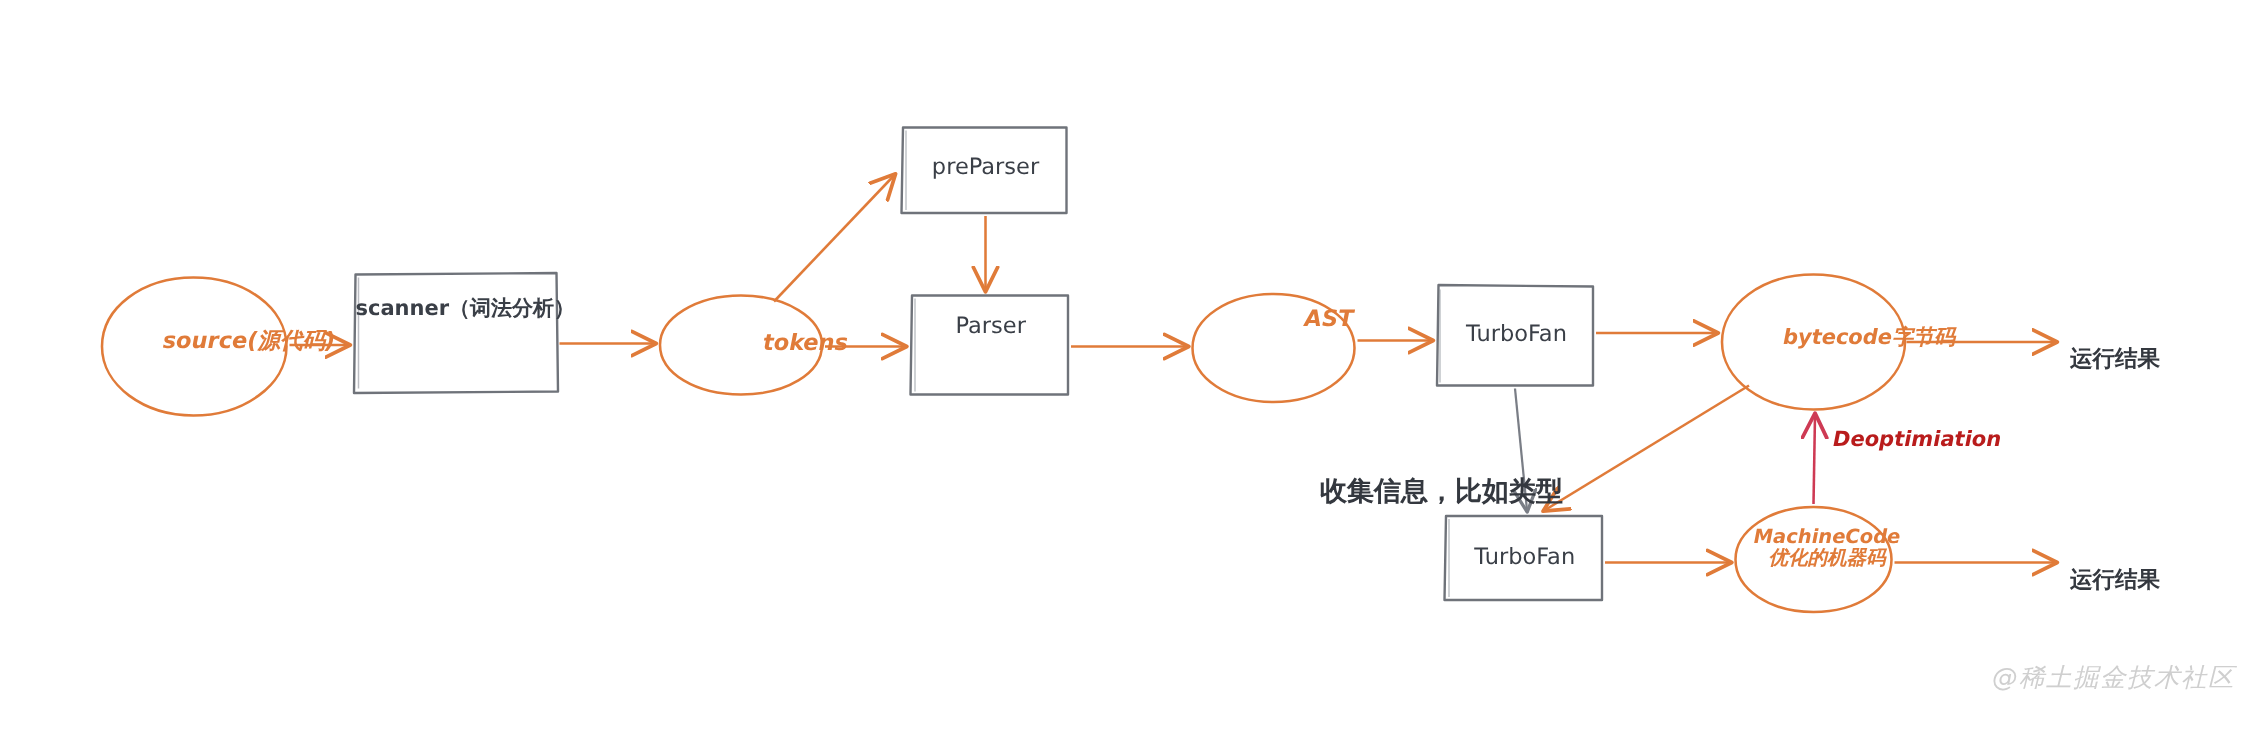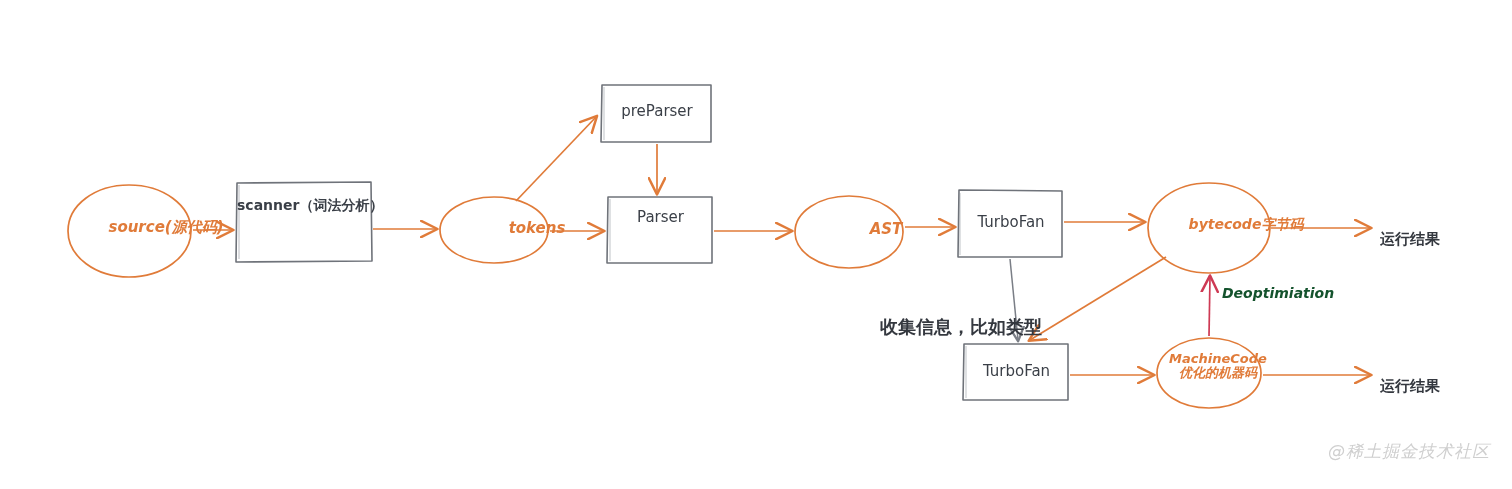--- a/index.html
+++ b/index.html
@@ -31,21 +31,21 @@
     font-family: "DejaVu Sans", sans-serif;
     font-style: italic;
     font-weight: 600;
     padding-left: 37px;
   }
   .lbl-dark {
     color: #3a3f47;
     font-family: "DejaVu Sans", sans-serif;
   }
   .lbl-red {
-    color: #14532d;
+    color: #b91c1c;
     font-family: "DejaVu Sans", sans-serif;
     font-style: italic;
     font-weight: 600;
   }
   .lbl-cn {
     color: #34383f;
     font-family: "DejaVu Sans", sans-serif;
     font-weight: 600;
     margin-top: 12px;
   }
@@ -182,21 +182,21 @@
 <div class="node-label lbl-orange" style="left:69px; top:218px; width:120px; font-size:15px;">source(源代码)</div>
 
 <div class="node-label lbl-dark" style="left:237px; top:197px; width:134px; font-size:14px;font-weight:bold;">scanner（词法分析）</div>
 
 <div class="node-label lbl-orange" style="left:440px; top:219px; width:120px; font-size:15px;">tokens</div>
 
 <div class="node-label lbl-dark" style="left:602px; top:102px; width:110px; font-size:15px;">preParser</div>
 
 <div class="node-label lbl-dark" style="left:608px; top:208px; width:105px; font-size:15px;">Parser</div>
 
-<div class="node-label lbl-orange" style="left:795px; top:220px; width:108px; font-size:15px;">AST</div>
+<div class="node-label lbl-orange" style="left:795px; top:203px; width:108px; font-size:15px;">AST</div>
 
 <div class="node-label lbl-dark" style="left:959px; top:213px; width:104px; font-size:15px;">TurboFan</div>
 
 <div class="node-label lbl-orange" style="left:1147px; top:216px; width:124px; font-size:14px;">bytecode字节码</div>
 
 <div class="node-label lbl-dark" style="left:964px; top:362px; width:105px; font-size:15px;">TurboFan</div>
 
 <div class="node-label lbl-orange two-line" style="left:1129px; top:352px; width:104px; font-size:13px;">
   <div>MachineCode</div>
   <div>优化的机器码</div>

